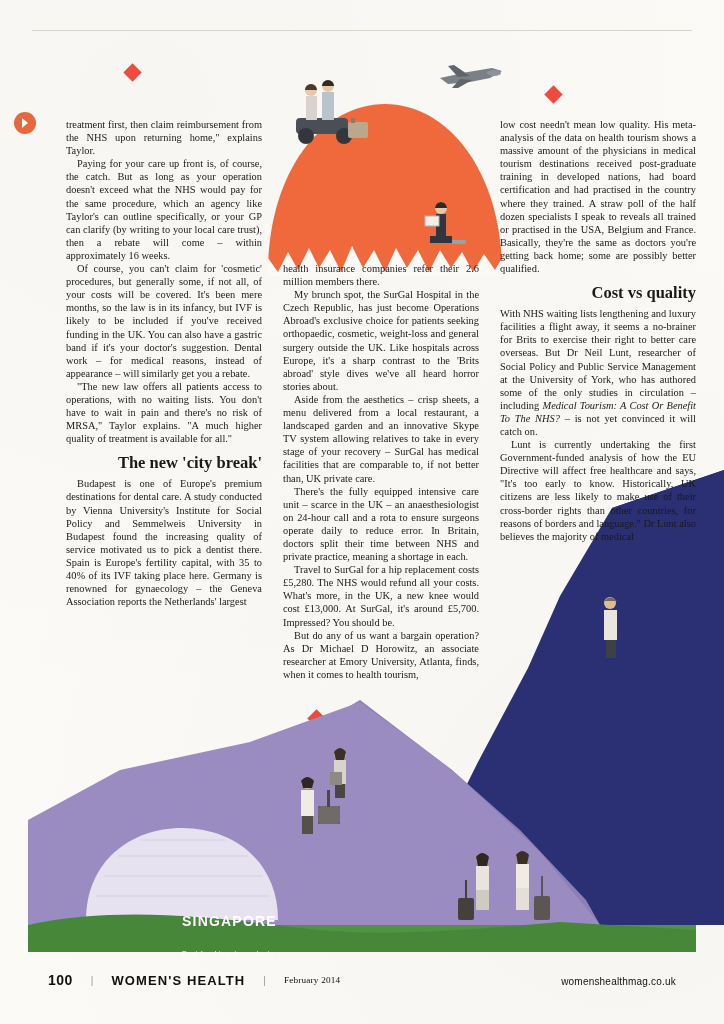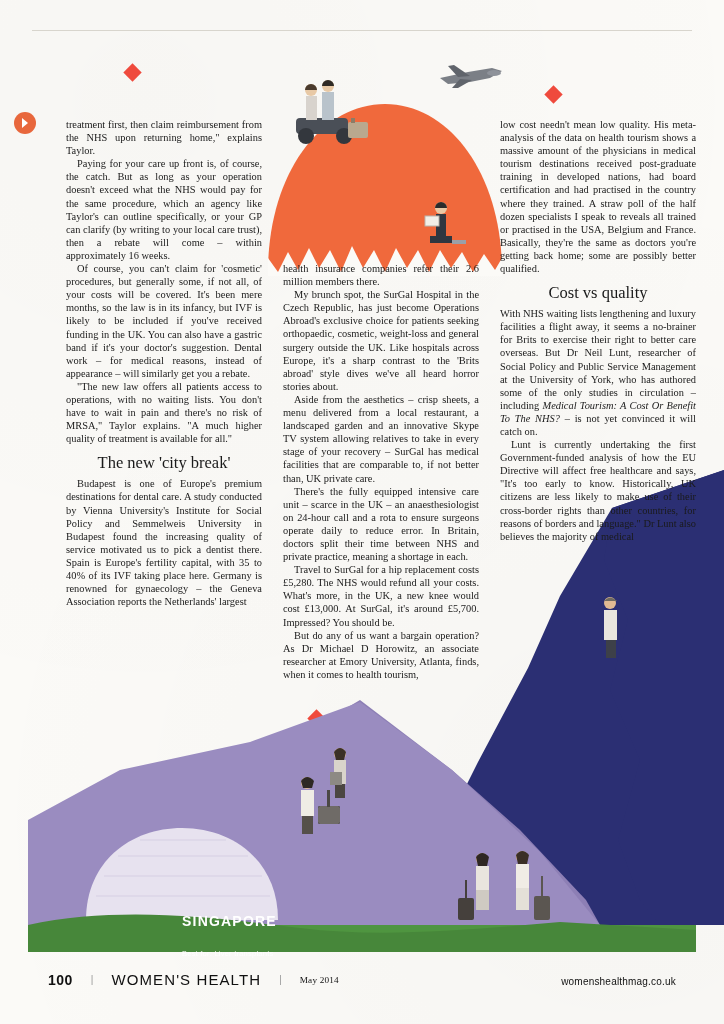--- a/index.html
+++ b/index.html
@@ -40,22 +40,22 @@
     text-align:justify;
     color:#1a1a1a;
     hyphens:auto;
     margin-left:18px;
   }
   .col p{margin:0 0 0 0;text-indent:11px;}
   .col p.first{text-indent:0;}
   .col h2{
     font-size:16.5px;
     line-height:18px;
-    text-align:center;
-    font-weight:400;
+    text-align:right;
+    font-weight:700;
     margin:9px 0 5px 0;
     text-indent:0;
     font-family:"Liberation Serif", serif;
   }
   .col .it{font-style:italic;}
 
   #col1{left:48px;top:118px;}
   #col2{left:265px;top:262px;}
   #col3{left:482px;top:118px;}
 
@@ -82,21 +82,21 @@
 
   
   .footer{
     position:absolute;left:48px;right:48px;bottom:36px;
     display:flex;align-items:baseline;justify-content:space-between;
   }
   .footer-left{display:flex;align-items:center;gap:18px;
     font-family:"Liberation Sans", sans-serif;}
   .pageno{font-size:14px;font-weight:700;color:#111;letter-spacing:.5px;}
   .sep{color:#999;font-size:10px;}
-  .mag{font-size:15px;letter-spacing:1.1px;font-weight:400;color:#111;}
+  .mag{font-size:13px;letter-spacing:1.1px;font-weight:700;color:#111;}
   .issue{font-size:9.2px;letter-spacing:.2px;color:#111;font-family:"Liberation Serif",serif;}
   .site{font-size:10px;letter-spacing:.2px;color:#111;
     font-family:"Liberation Sans", sans-serif;}
 </style>
 </head>
 <body>
 
 <div class="page">
 
   <div class="rule-top"></div>
@@ -276,18 +276,18 @@
     <div class="cap-title">SINGAPORE</div>
     <div class="cap-sub">Best for: Liver transplants</div>
   </div>
 
   <div class="footer">
     <div class="footer-left">
       <span class="pageno">100</span>
       <span class="sep">|</span>
       <span class="mag">WOMEN'S HEALTH</span>
       <span class="sep">|</span>
-      <span class="issue">May 2014</span>
+      <span class="issue">February 2014</span>
     </div>
     <div class="site">womenshealthmag.co.uk</div>
   </div>
 
 </div>
 
 </body></html>

